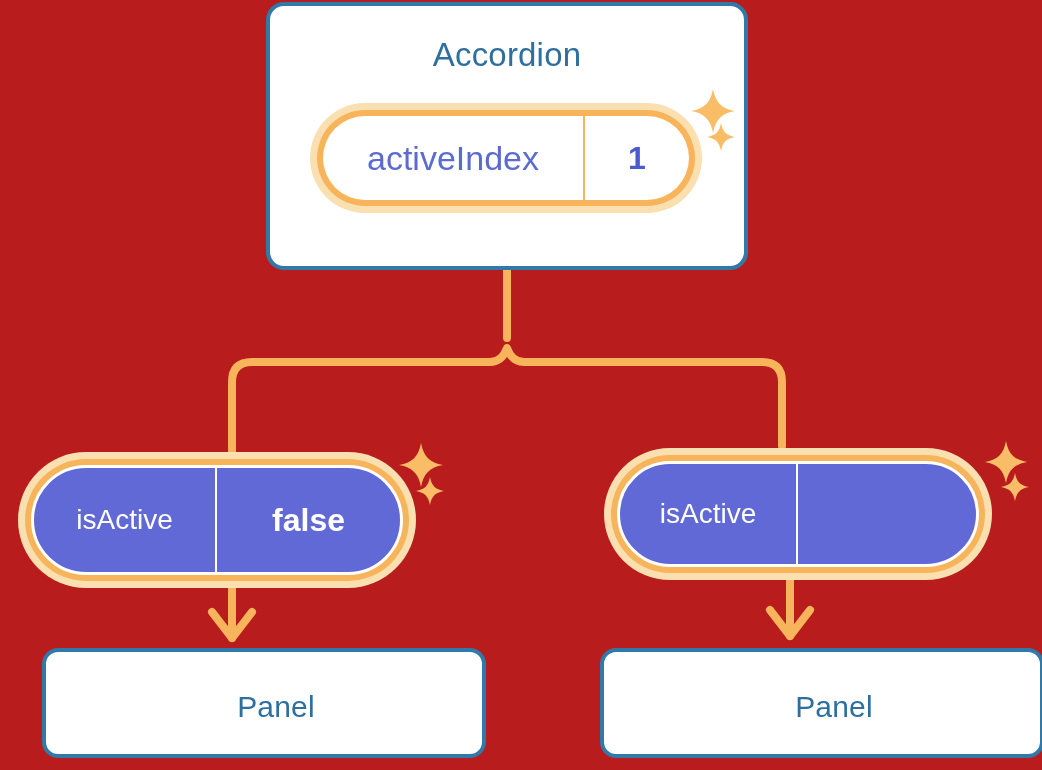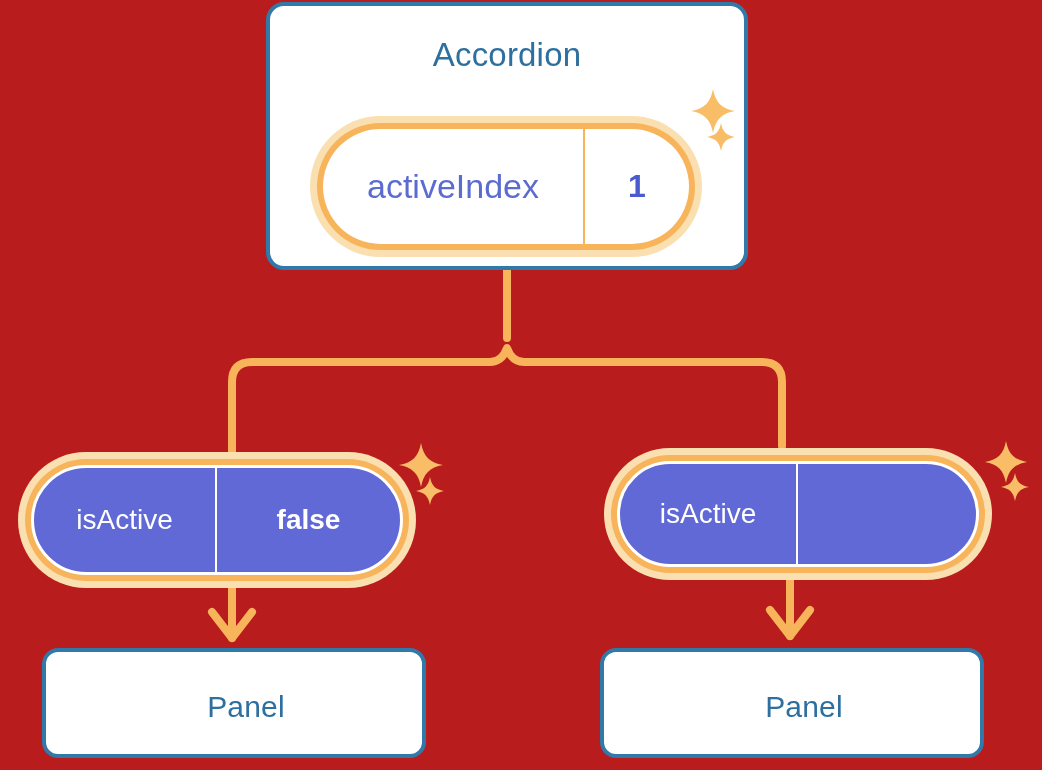--- a/index.html
+++ b/index.html
@@ -51,21 +51,21 @@
     top: 2px;
     width: 482px;
     height: 268px;
   }
   #card-accordion .card-title {
     margin-top: 30px;
   }
 
   .card-panel {
     top: 648px;
-    width: 384px;
+    width: 444px;
     height: 110px;
     border-radius: 16px;
     padding-left: 24px;
   }
   .card-panel .card-title {
     margin-top: 38px;
     font-size: 30px;
   }
   #card-panel-left  { left: 42px; }
   #card-panel-right { left: 600px; }
@@ -110,23 +110,23 @@
   .pill-val {
     display: flex;
     align-items: center;
     justify-content: center;
     box-sizing: border-box;
   }
 
   
   #pill-active-index {
     left: 310px;
-    top: 116px;
+    top: 103px;
     width: 392px;
-    height: 141px;
+    height: 110px;
   }
   #pill-active-index .pill-body {
     background: #ffffff;
   }
   #pill-active-index .pill-key {
     flex: 0 0 262px;
     color: #5c6bd0;
     font-size: 34px;
     border-right: 2px solid #f8b45b;
   }
@@ -144,21 +144,21 @@
   }
   .pill-child .pill-key {
     flex: 0 0 50%;
     color: #ffffff;
     font-size: 28px;
     border-right: 2px solid #ffffff;
   }
   .pill-child .pill-val {
     flex: 1 1 auto;
     color: #ffffff;
-    font-size: 28px;
+    font-size: 32px;
     font-weight: 700;
   }
   #pill-is-active-left {
     left: 18px;
     top: 452px;
     width: 398px;
     height: 136px;
   }
   #pill-is-active-right {
     left: 604px;

